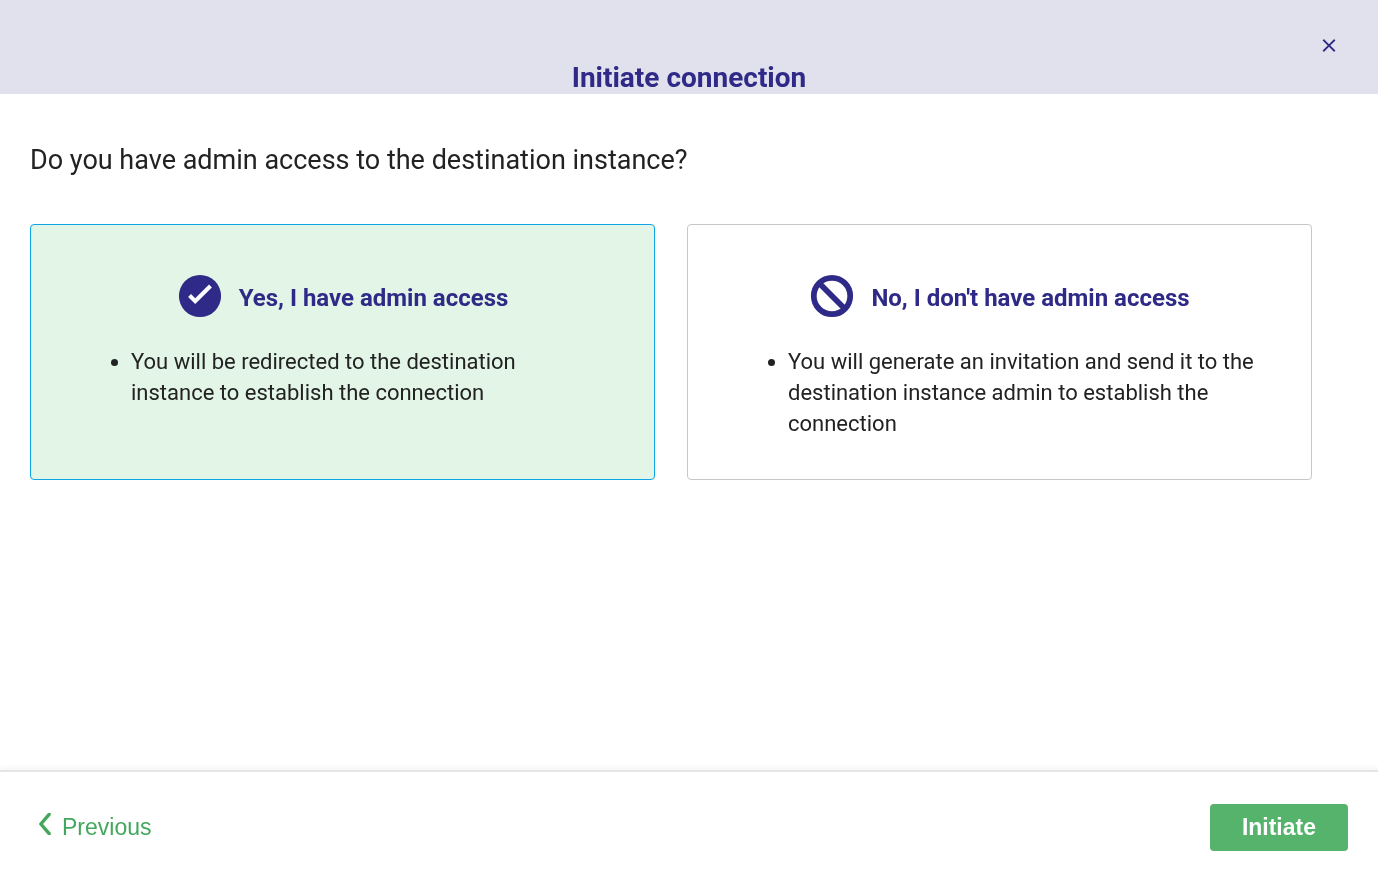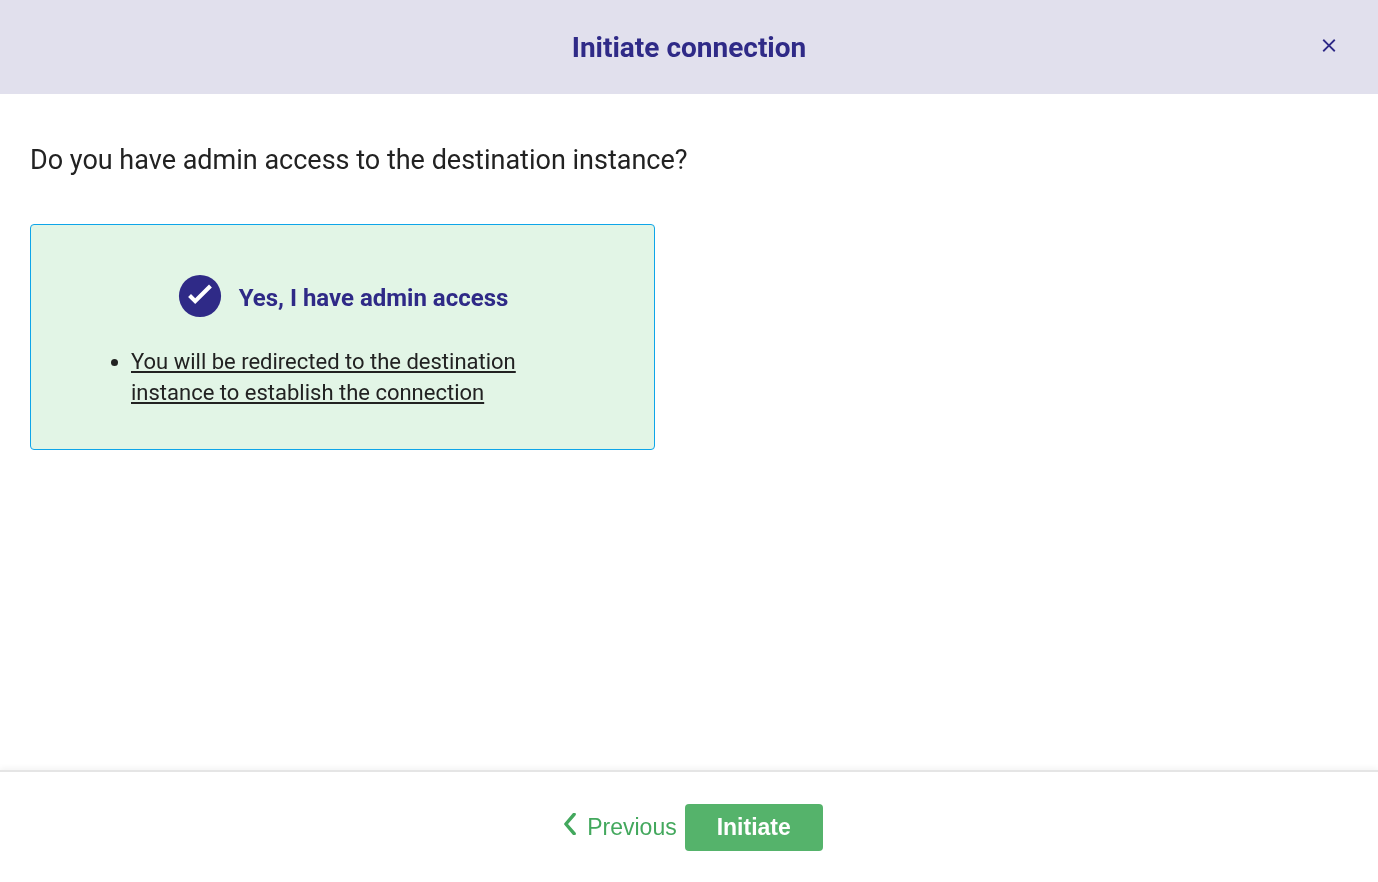--- a/index.html
+++ b/index.html
@@ -12,21 +12,21 @@
       width: 1378px;
       height: 882px;
       background: #ffffff;
       display: flex;
       flex-direction: column;
     }
     .header {
       background: #e1e0ed;
       height: 94px;
       display: flex;
-      align-items: center;
+      align-items: flex-end;
       justify-content: center;
       position: relative;
     }
     .header-title {
       font-size: 28px;
       font-weight: 700;
       color: #2f2a87;
     }
     .close-btn {
       position: absolute;
@@ -95,28 +95,27 @@
     }
     .option-desc {
       list-style: disc;
       padding-left: 70px;
       padding-right: 20px;
     }
     .option-desc li {
       font-size: 22px;
       color: #222222;
       line-height: 1.4;
-      text-decoration: underline;
     }
     .footer {
       border-top: 2px solid #e5e5e5;
       height: 112px;
       display: flex;
       align-items: center;
-      justify-content: center;
+      justify-content: space-between;
       padding: 0 30px;
       margin-top: auto;
       box-shadow: 0 -2px 6px rgba(0,0,0,0.05);
     }
     .prev-btn {
       background: none;
       border: none;
       color: #43a85d;
       font-size: 23px;
       font-weight: 500;
@@ -168,20 +167,34 @@
             <path d="M9.5 16.2 L5.8 12.5 L7.3 11 L9.5 13.2 L16.7 6 L18.2 7.5 Z" fill="#ffffff"></path>
           </svg>
         </span>
         <span class="option-title">Yes, I have admin access</span>
       </div>
       <ul class="option-desc">
         <li>You will be redirected to the destination instance to establish the connection</li>
       </ul>
     </div>
 
+    <div class="option-card unselected">
+      <div class="option-header">
+        <span class="option-icon">
+          <svg viewBox="0 0 24 24">
+            <circle cx="12" cy="12" r="9.5" fill="none" stroke="#2f2a87" stroke-width="3"></circle>
+            <line x1="5.5" y1="5.5" x2="18.5" y2="18.5" stroke="#2f2a87" stroke-width="3"></line>
+          </svg>
+        </span>
+        <span class="option-title">No, I don't have admin access</span>
+      </div>
+      <ul class="option-desc">
+        <li>You will generate an invitation and send it to the destination instance admin to establish the connection</li>
+      </ul>
+    </div>
 
   </div>
 </div>
 
 <div class="footer">
   <button class="prev-btn">
     <span>
       <svg viewBox="0 0 10 16" fill="none">
         <path d="M8 1 L2 8 L8 15" stroke="#43a85d" stroke-width="2.5" stroke-linecap="round" stroke-linejoin="round"></path>
       </svg>

